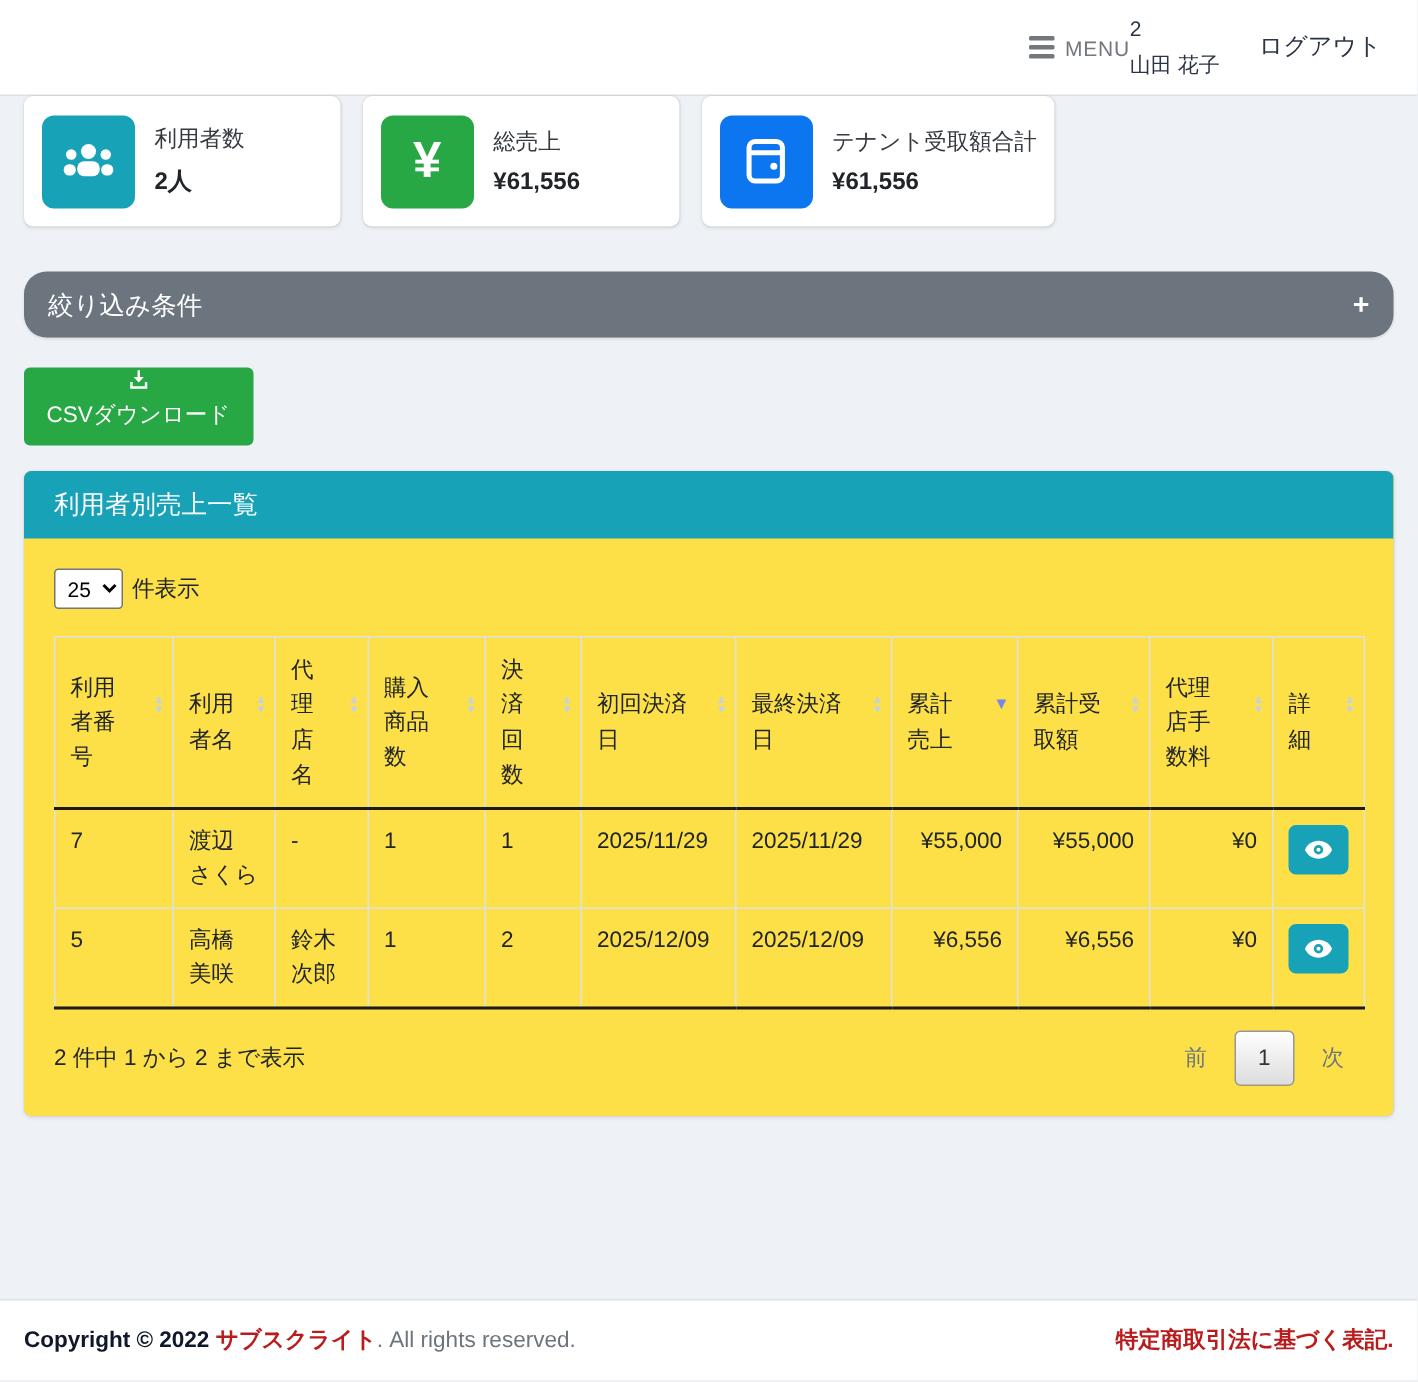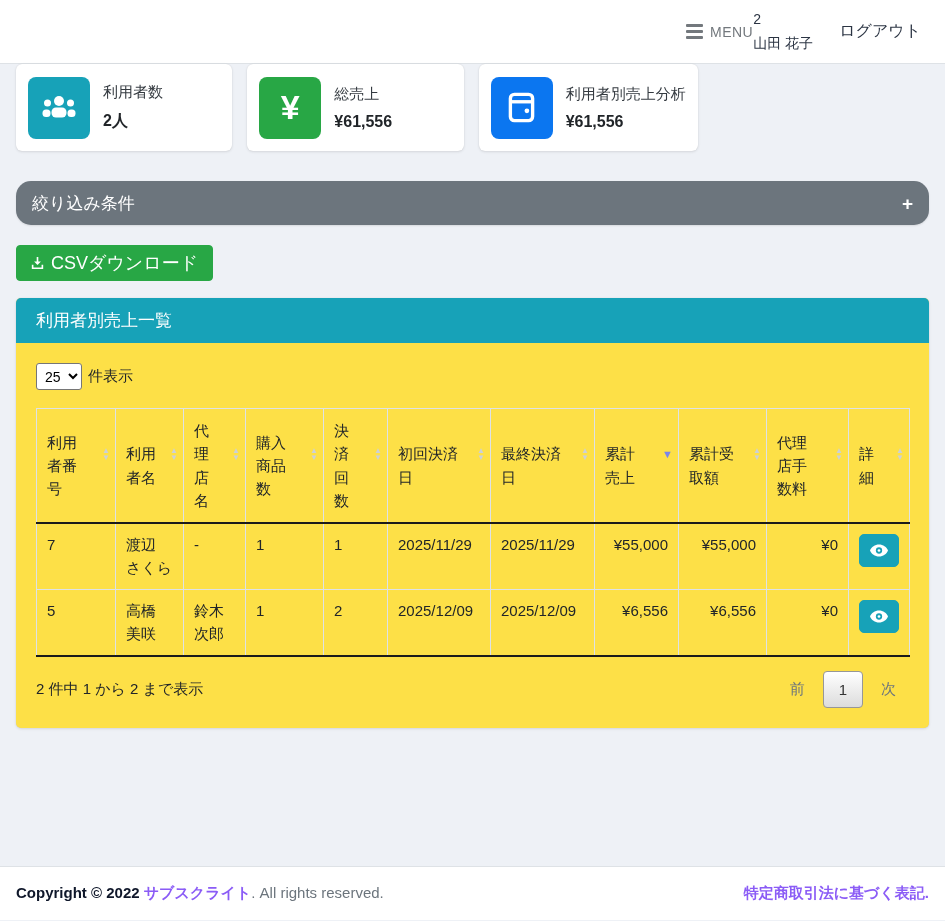--- a/index.html
+++ b/index.html
@@ -59,24 +59,25 @@
   .filter-card {
     margin-top: 30px; height: 44px; background: #6c757d; border-radius: 15px;
     color: #fff; display: flex; align-items: center; justify-content: space-between;
     padding: 0 16px; font-size: 17px; cursor: pointer;
     box-shadow: 0 1px 2px rgba(0,0,0,.1);
   }
   .plus-icon { font-size: 19px; font-weight: bold; line-height: 1; cursor: pointer; }
 
   
   .csv-btn {
-    margin-top: 20px; height: 36px; background: #28a745; border: 1px solid #28a745;
-    color: #fff; font-size: 18px; border-radius: 4px; padding: 0 14px;
+    margin-top: 20px; height: 52px; background: #28a745; border: 1px solid #28a745;
+    color: #fff; font-size: 15px; border-radius: 4px; padding: 0 14px;
     display: inline-flex; align-items: center; gap: 7px; cursor: pointer;
     font-family: inherit;
+    flex-direction: column;
   }
 
   
   .panel {
     margin-top: 17px; background: #fde047; border-radius: 5px;
     box-shadow: 0 0 1px rgba(0,0,0,.13), 0 1px 3px rgba(0,0,0,.1);
     overflow: hidden;
   }
   .panel-header {
     background: #17a2b8; color: #fff; font-size: 17px;
@@ -136,21 +137,21 @@
   }
 
   
   .footer {
     background: #fff; border-top: 1px solid #dee2e6;
     padding: 17px 16px; display: flex; justify-content: space-between; align-items: center;
     font-size: 15px;
   }
   .footer-left { color: #6c757d; }
   .footer-left strong { color: #0f172a; }
-  .footer a { color: #8b5cf6; }
+  .footer a { color: #b91c1c; }
   .footer .legal { font-weight: bold; }
 </style>
 </head>
 <body>
 
 <nav class="navbar">
   <div class="menu-toggle">
     <span class="hamburger">
         <i></i>
         <i></i>
@@ -198,21 +199,21 @@
     </div>
     <div class="stat-card">
       <div class="stat-icon blue">
         <svg width="27" height="31" viewBox="0 0 40 46" aria-hidden="true">
           <rect x="3.5" y="3.5" width="33" height="39" rx="6" fill="none" stroke="#fff" stroke-width="5"></rect>
           <path d="M5 14.5h30" stroke="#fff" stroke-width="5"></path>
           <circle cx="28" cy="28" r="3.5" fill="#fff"></circle>
         </svg>
       </div>
       <div class="stat-text">
-        <div class="stat-label">利用者別売上分析</div>
+        <div class="stat-label">テナント受取額合計</div>
         <div class="stat-value">¥61,556</div>
       </div>
     </div>
   </div>
 
   <div class="filter-card">
     <span>絞り込み条件</span>
     <span class="plus-icon">+</span>
   </div>
 

